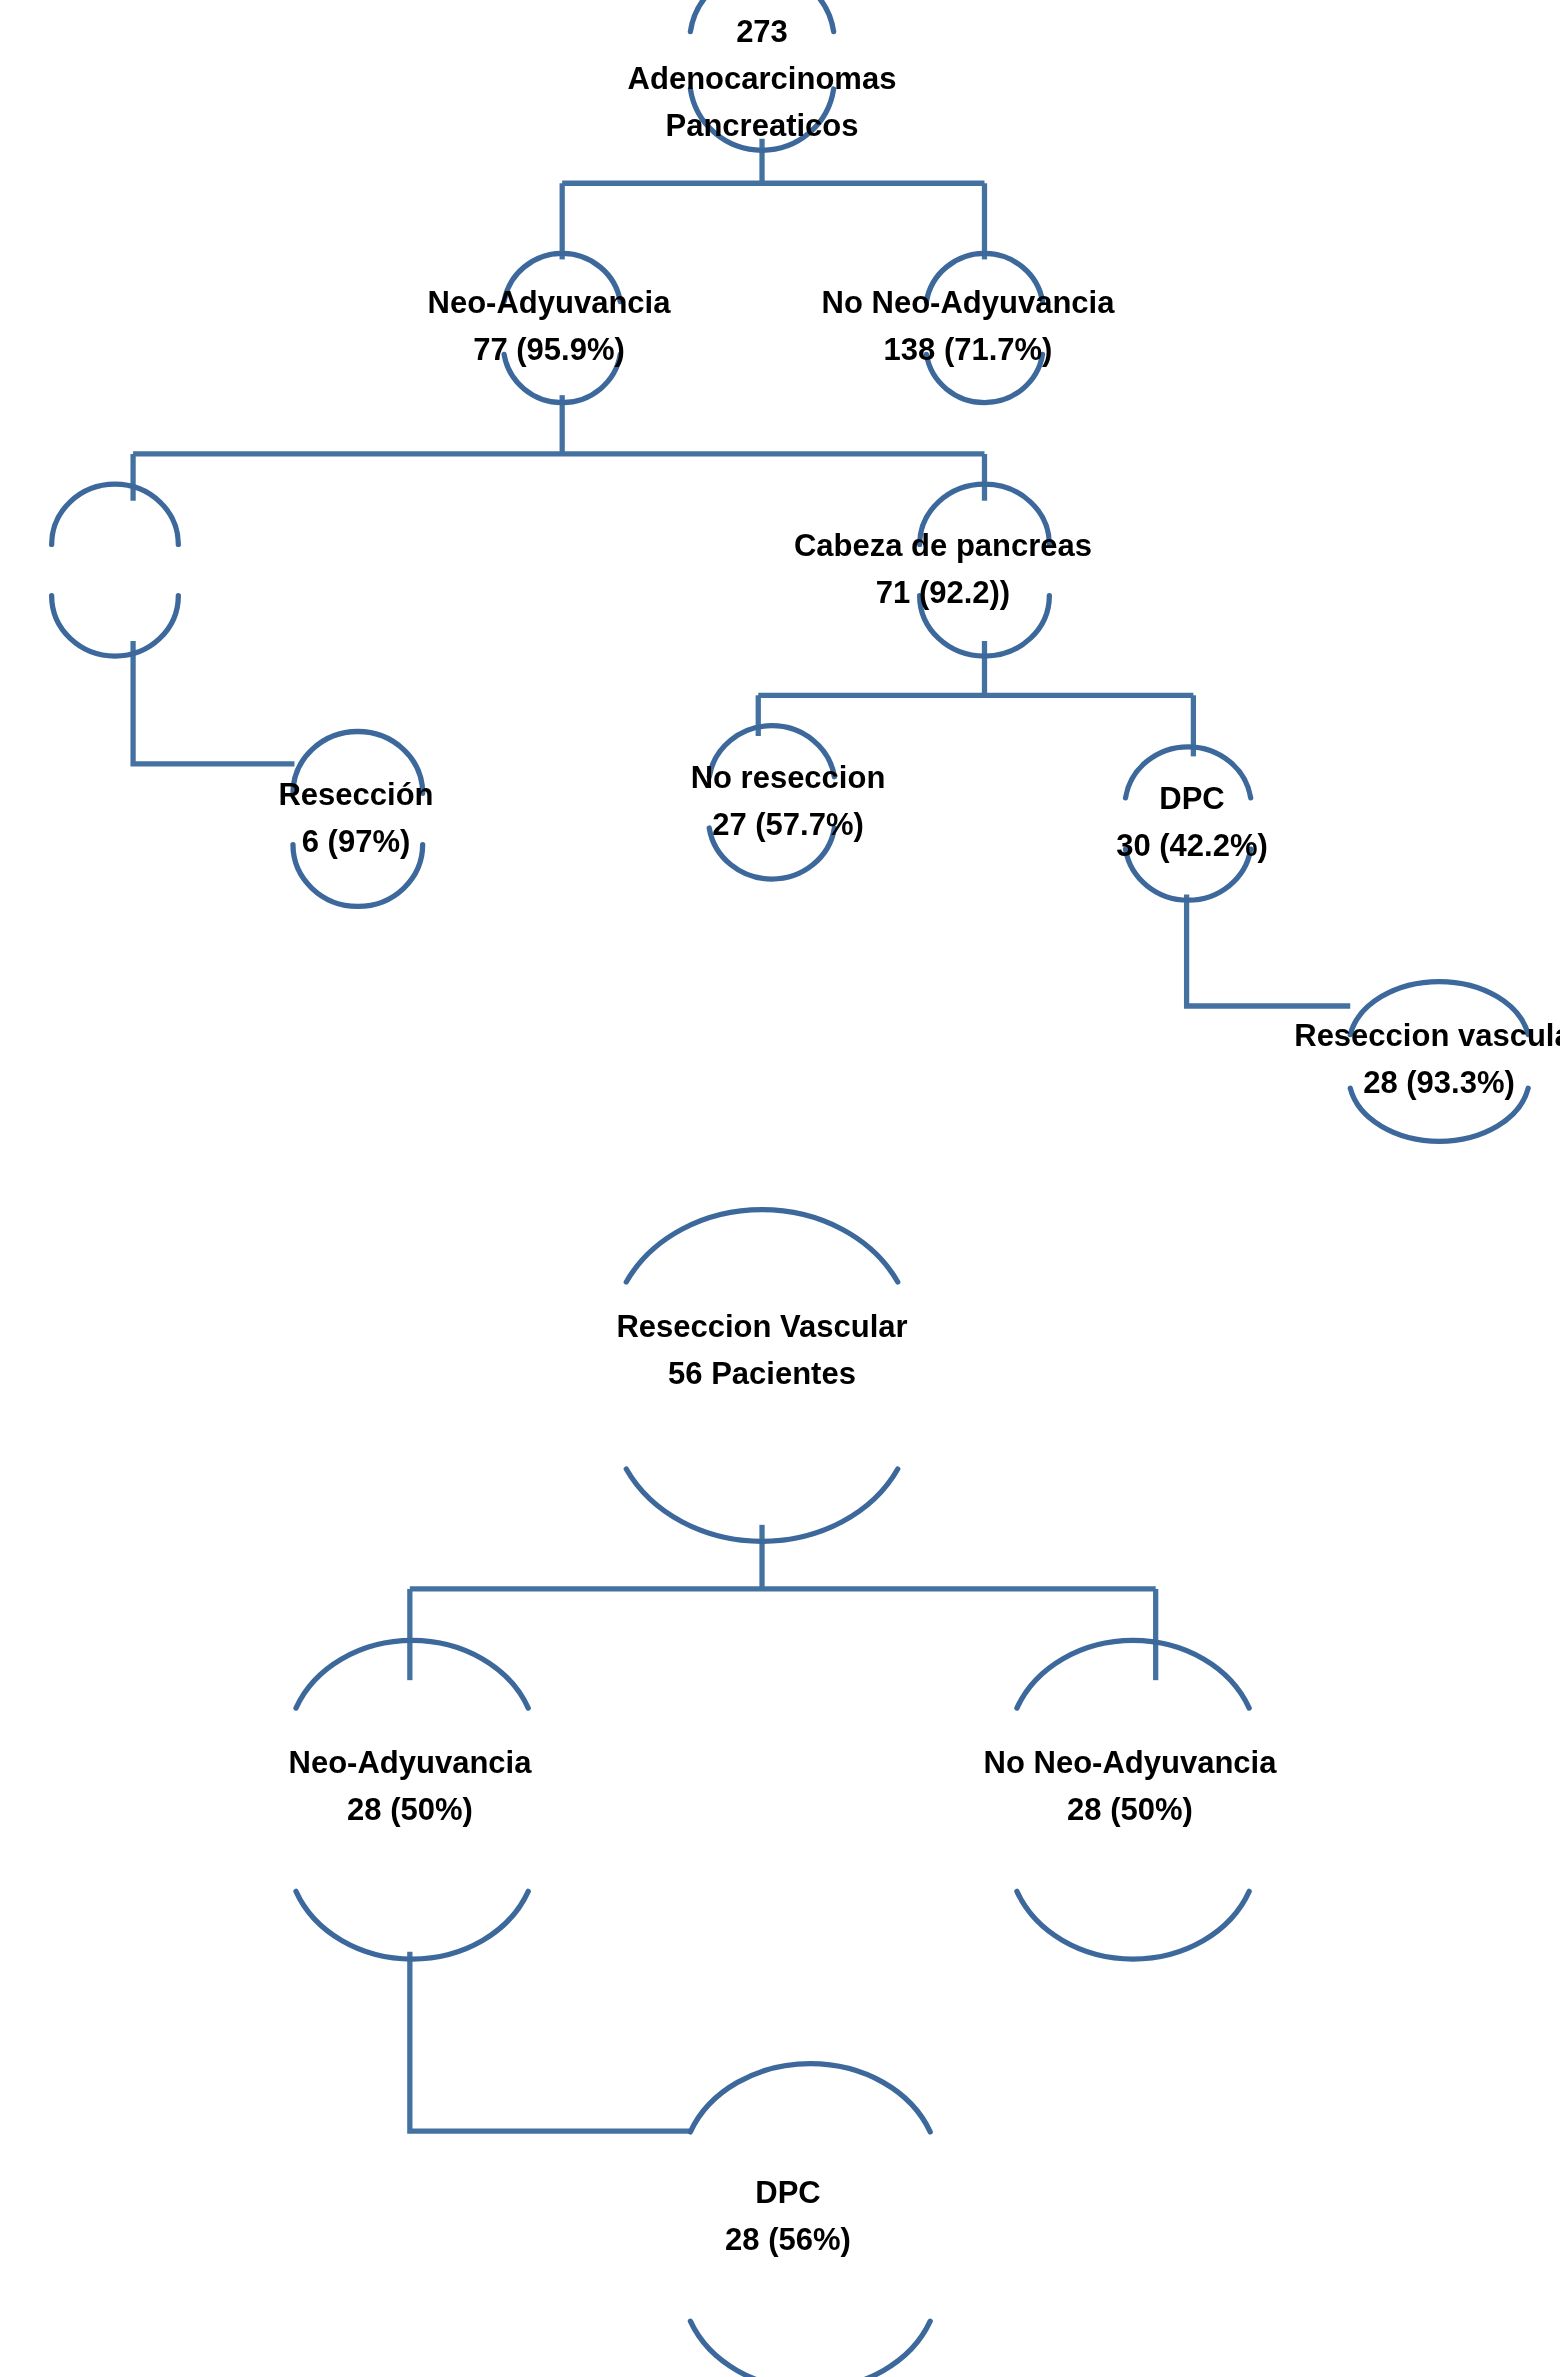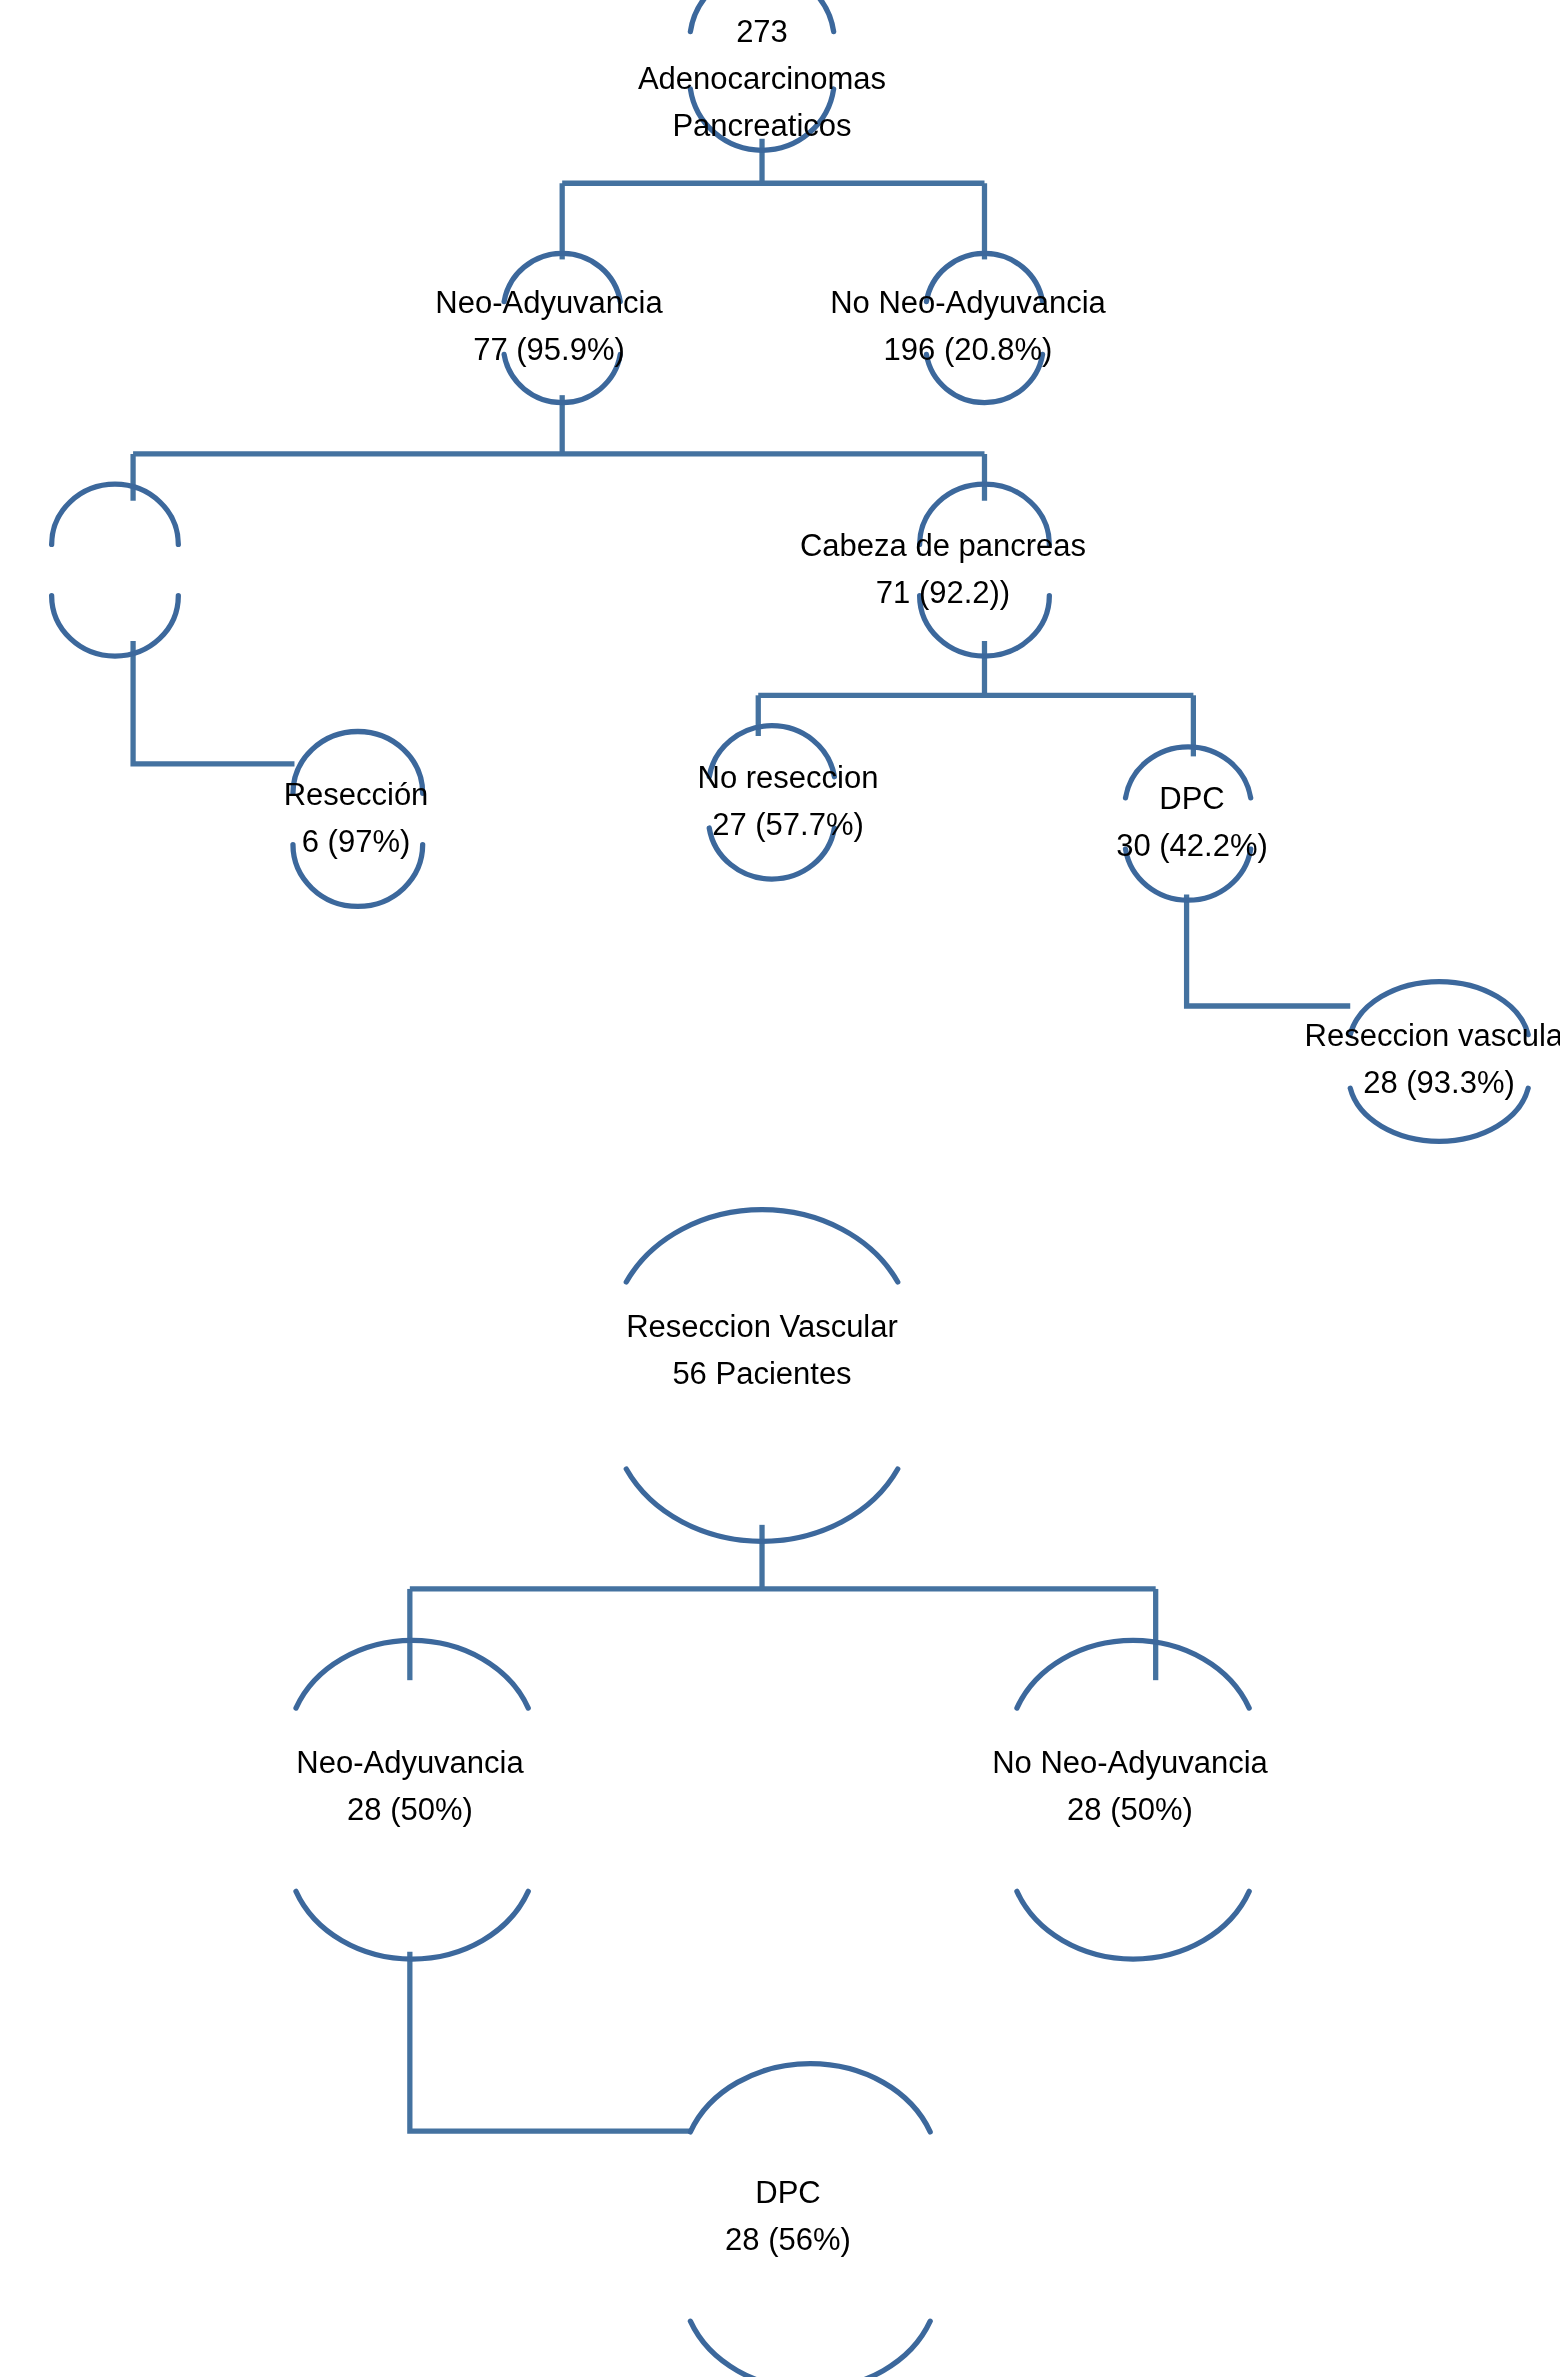--- a/index.html
+++ b/index.html
@@ -42,21 +42,21 @@
   .node-text {
     position: absolute;
     text-align: center;
     color: #000000;
     font-family: "Liberation Sans", sans-serif;
     font-size: 31px;
     line-height: 47px;
     white-space: nowrap;
     transform: translate(-50%, 0);
   }
-  .node-text .ln { display: block; }
+  .node-text .ln { display: block; font-weight: bold; }
 </style>
 </head>
 <body>
 
 <div id="canvas-wrap">
 
   <svg class="flow" viewBox="0 0 2069 3152" xmlns="http://www.w3.org/2000/svg">
 
     <g>
 
@@ -141,21 +141,21 @@
     <span class="ln">Pancreaticos</span>
   </div>
 
   <div class="node-text" style="left:549px; top:279px;">
     <span class="ln">Neo-Adyuvancia</span>
     <span class="ln">77 (95.9%)</span>
   </div>
 
   <div class="node-text" style="left:968px; top:279px;">
     <span class="ln">No Neo-Adyuvancia</span>
-    <span class="ln">196 (20.8%)</span>
+    <span class="ln">138 (71.7%)</span>
   </div>
 
 
   <div class="node-text" style="left:943px; top:522px;">
     <span class="ln">Cabeza de pancreas</span>
     <span class="ln">71 (92.2))</span>
   </div>
 
   <div class="node-text" style="left:356px; top:771px;">
     <span class="ln">Resección</span>

